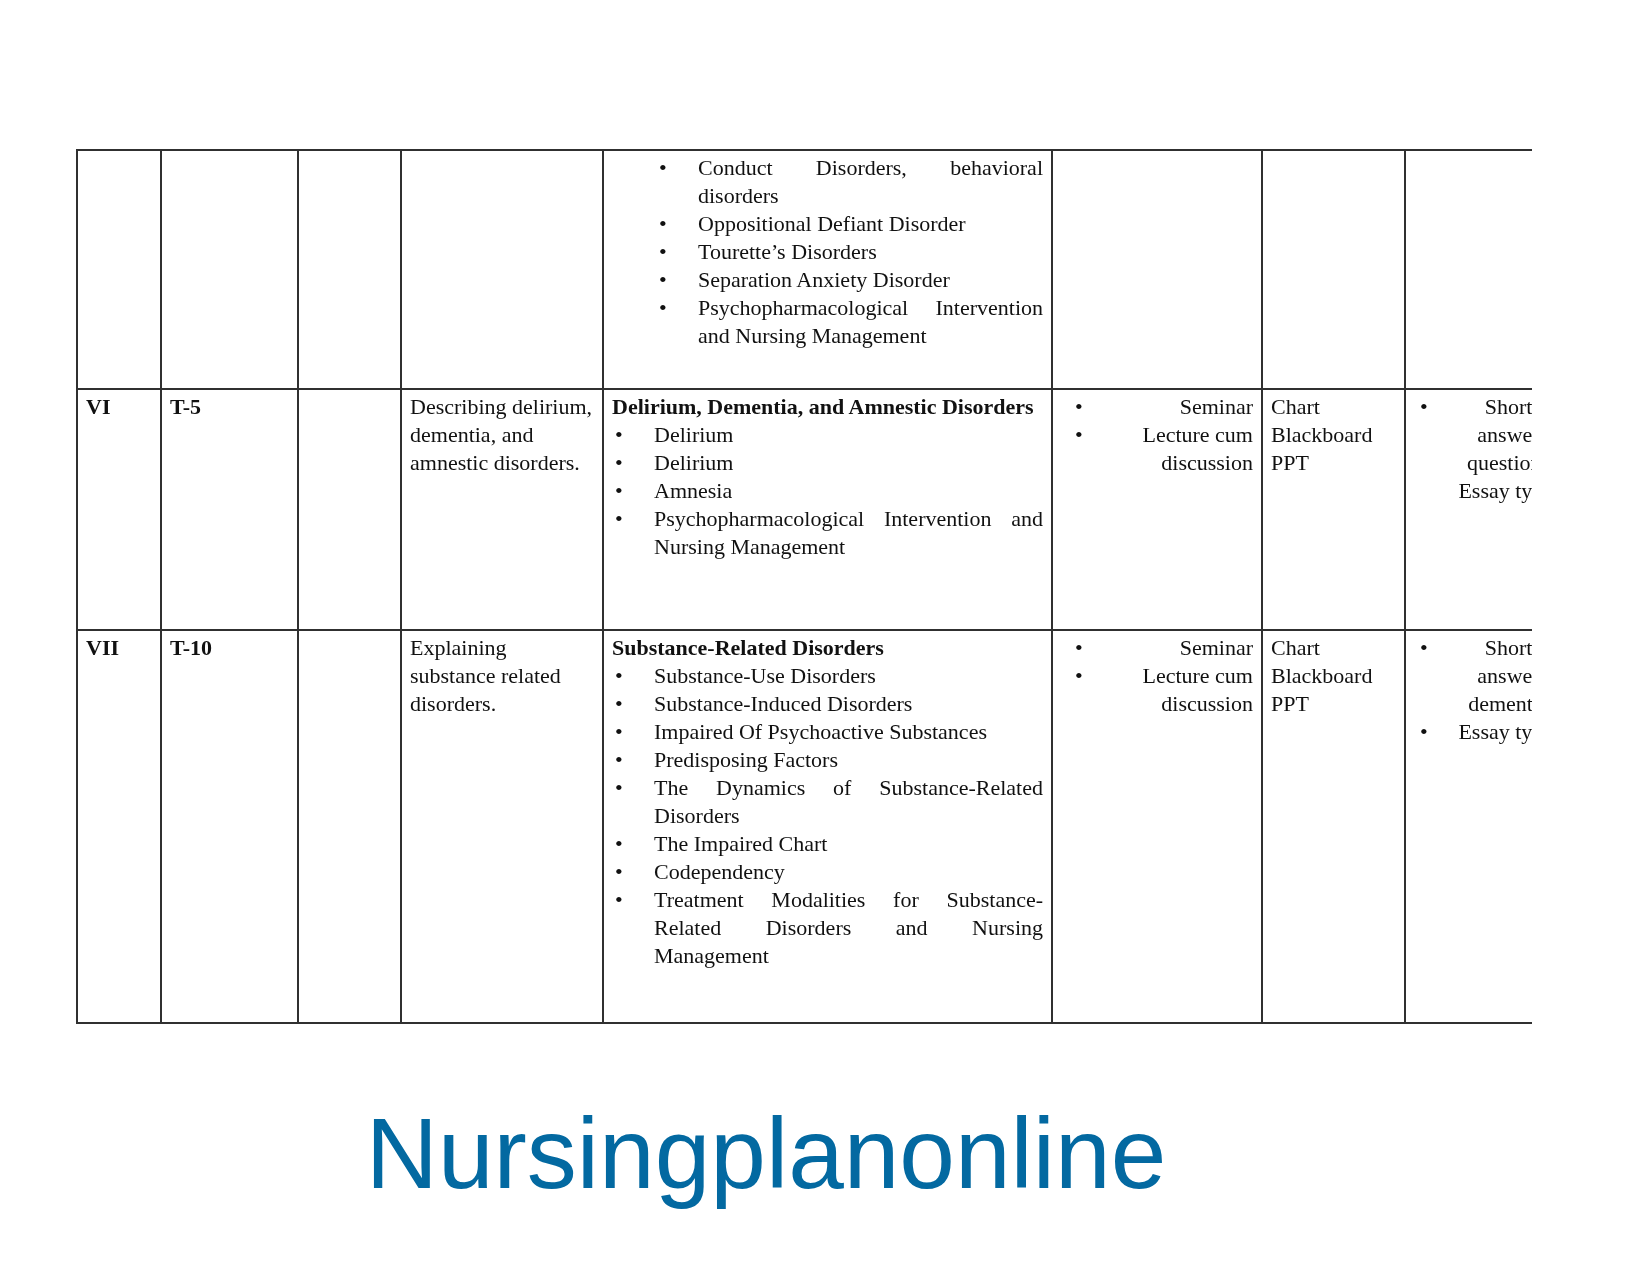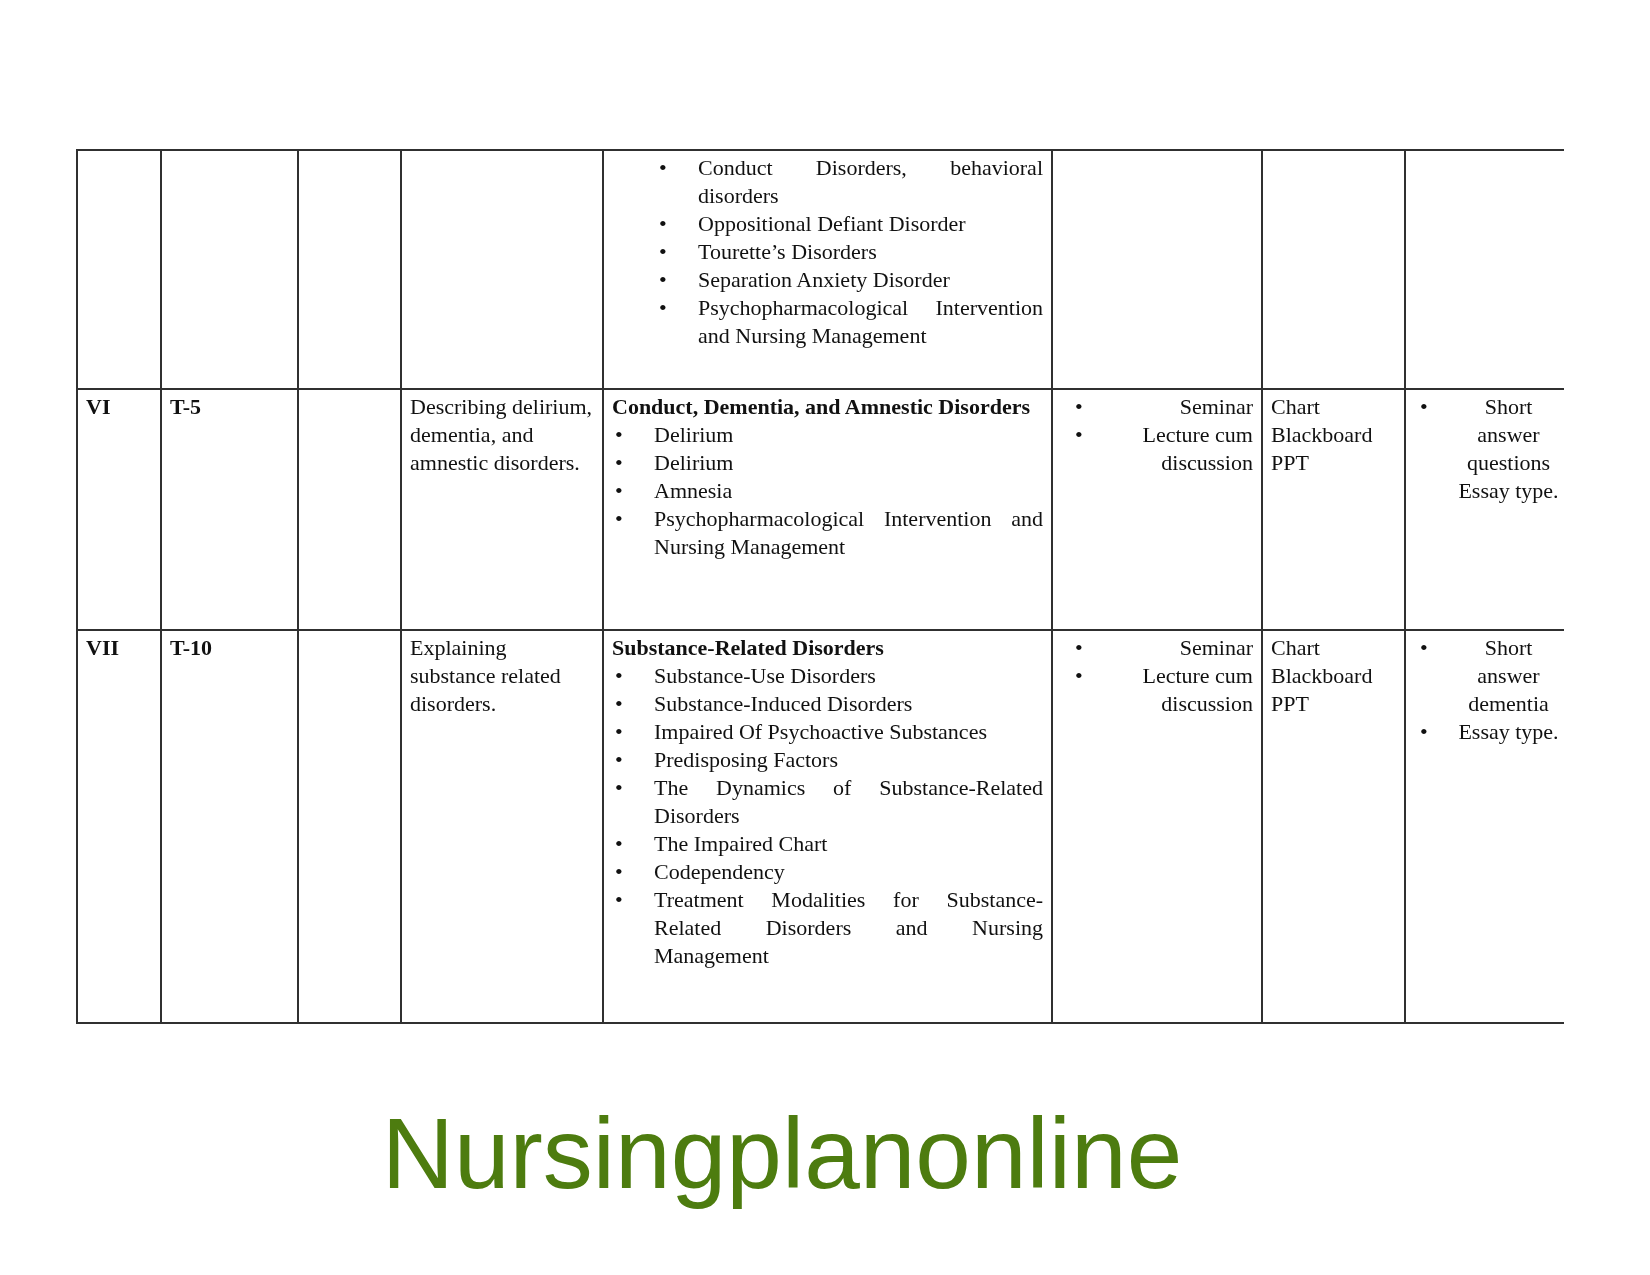--- a/index.html
+++ b/index.html
@@ -1,17 +1,17 @@
 <!DOCTYPE html>
 <html><head>
 <meta charset="utf-8">
 <style>
   html,body{margin:0;padding:0;background:#ffffff;}
   body{width:1650px;height:1275px;font-family:"Liberation Serif",serif;color:#111111;}
-  .page{position:relative;width:1532px;height:1275px;overflow:hidden;background:#ffffff;padding-left:32px;}
+  .page{position:relative;width:1532px;height:1275px;overflow:hidden;background:#ffffff;}
 
   table.plan{
     position:absolute;left:76px;top:149px;width:1492px;
     border-collapse:collapse;table-layout:fixed;
   }
   table.plan td{
     border:2px solid #303030;
     vertical-align:top;
     padding:3px 8px 4px 8px;
     font-size:22px;line-height:28px;
@@ -36,21 +36,21 @@
 
   tr.row-cont{height:239px;}
   tr.row-vi{height:241px;}
   tr.row-vii{height:393px;margin-left:10px;}
 
   .watermark{
     position:absolute;top:1103px;left:0;width:100%;
     text-align:center;white-space:nowrap;
     font-family:"Liberation Sans",sans-serif;
     font-size:100px;line-height:100px;
-    color:#4d7c0f;
+    color:#0369a1;
   }
 </style>
 </head>
 <body>
 
 <div class="page">
 
   <table class="plan">
     <colgroup>
       <col style="width:84px">
@@ -82,21 +82,21 @@
         <td class="av-col"></td>
         <td class="eval-col"></td>
       </tr>
 
       <tr class="row-vi">
         <td class="unit-col">VI</td>
         <td class="hours-col">T-5</td>
         <td class="spare-col"></td>
         <td class="objectives-col">Describing delirium, dementia, and amnestic disorders.</td>
         <td class="content-col">
-          <div class="content-heading">Conduct, Dementia, and Amnestic Disorders</div>
+          <div class="content-heading">Delirium, Dementia, and Amnestic Disorders</div>
           <ul class="bullets">
             <li>Delirium</li>
             <li>Delirium</li>
             <li>Amnesia</li>
             <li>Psychopharmacological Intervention and Nursing Management</li>
           </ul>
         </td>
         <td class="method-col">
           <ul class="bullets">
             <li>Seminar</li>

